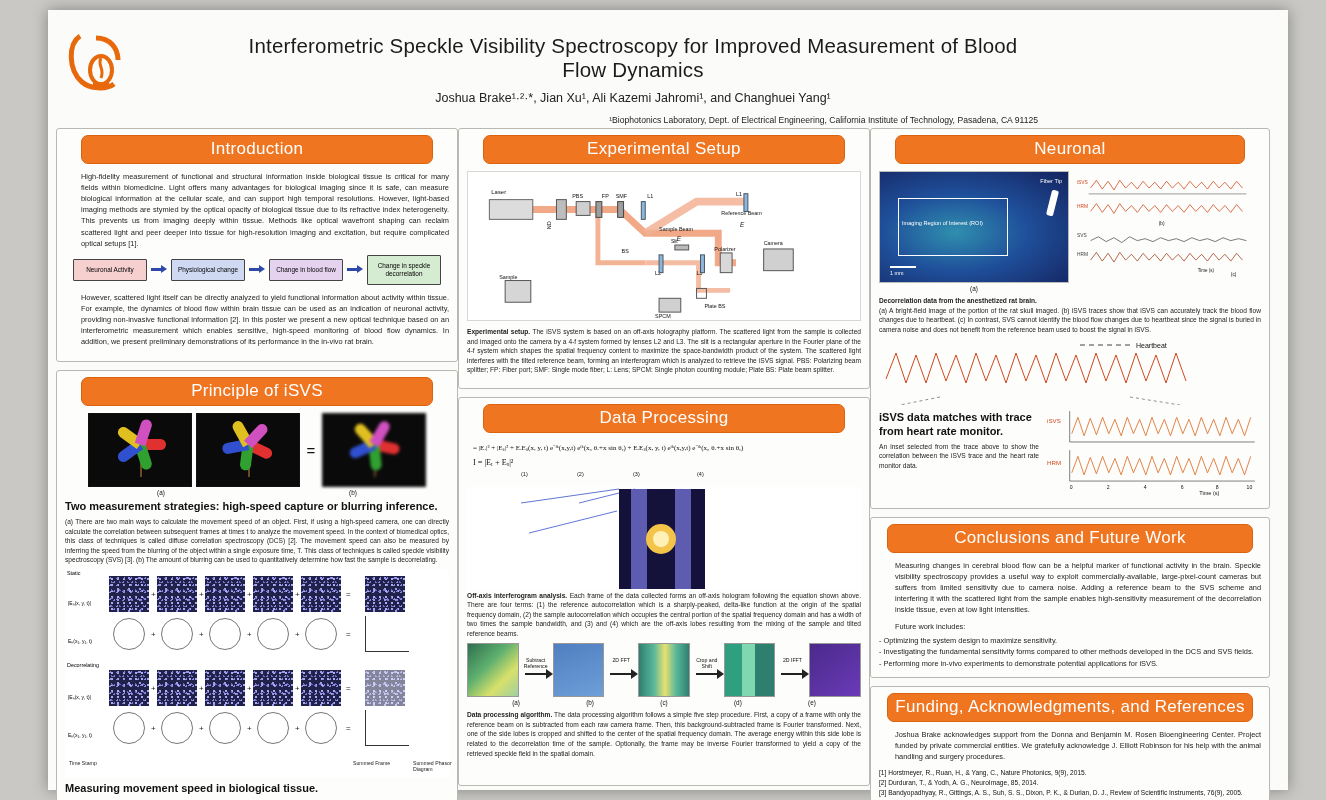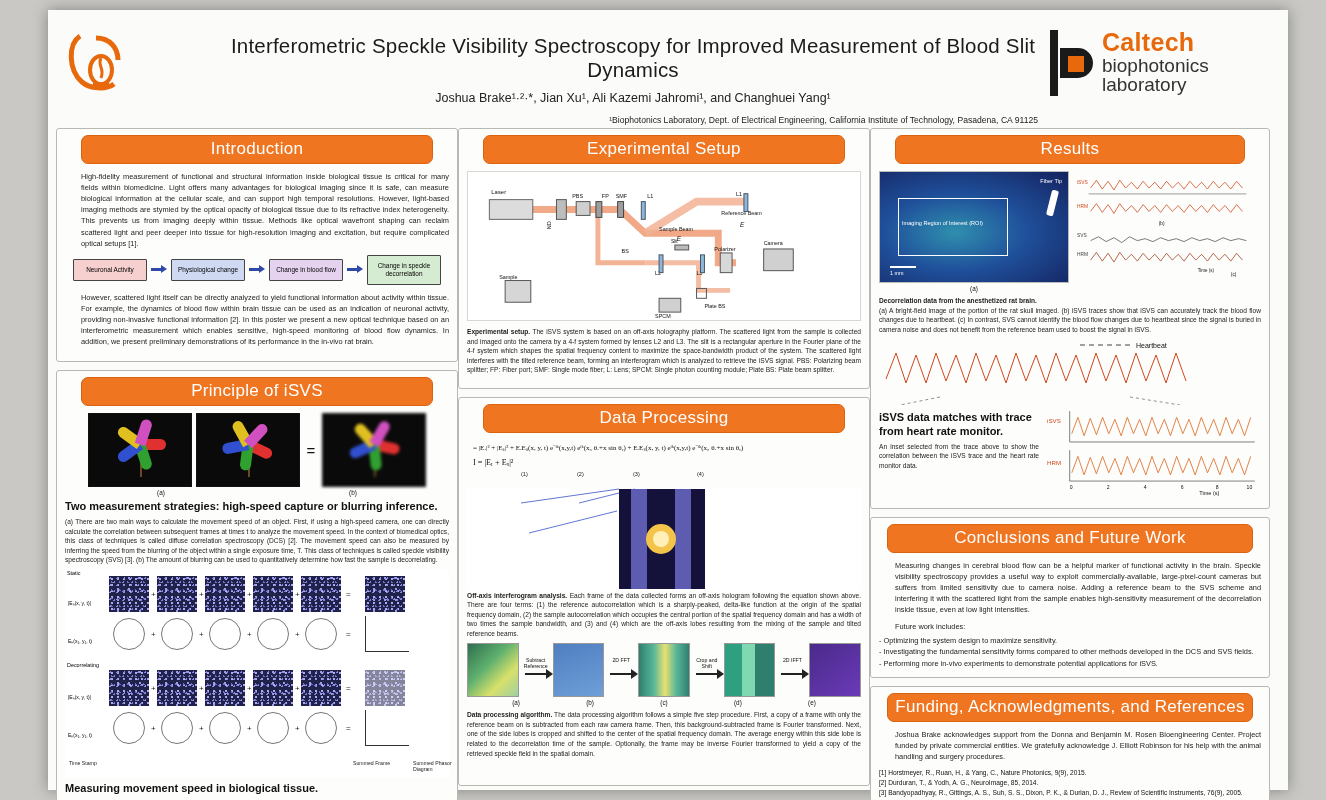--- a/index.html
+++ b/index.html
@@ -113,39 +113,27 @@
 
     <svg class="cit-logo" viewBox="0 0 70 66">
       <path d="M14 6 C2 14, 2 40, 16 52 C24 59, 40 60, 48 54" stroke="#e8690b" stroke-width="5" fill="none"></path>
       <path d="M30 8 C44 8, 52 18, 52 30" stroke="#e8690b" stroke-width="5" fill="none"></path>
       <ellipse cx="35" cy="40" rx="11" ry="14" fill="none" stroke="#e8690b" stroke-width="4"></ellipse>
       <path d="M35 28 C31 36, 39 38, 35 48" stroke="#e8690b" stroke-width="3" fill="none"></path>
       <rect x="27" y="52" width="16" height="4" fill="#e8690b"></rect>
     </svg>
 
     <div class="title-wrap">
-      <div class="ptitle">Interferometric Speckle Visibility Spectroscopy for Improved Measurement of Blood Slit Dynamics</div>
+      <div class="ptitle">Interferometric Speckle Visibility Spectroscopy for Improved Measurement of Blood Flow Dynamics</div>
       <div class="pauthors">Joshua Brake¹·²·*,  Jian Xu¹,  Ali Kazemi Jahromi¹, and Changhuei Yang¹</div>
       <div class="paffil">¹Biophotonics Laboratory, Dept. of Electrical Engineering, California Institute of Technology, Pasadena, CA 91125</div>
       <div class="paffil">²Future Address: Dept. of Engineering, Harvey Mudd College, Claremont, CA 91711</div>
       <div class="pemail">*jbrake@caltech.edu</div>
     </div>
 
-    <div class="caltech-logo">
-      <svg class="ct-mark" viewBox="0 0 46 66">
-        <rect x="2" y="0" width="8" height="66" fill="#1a1a1a"></rect>
-        <path d="M12 18 h18 a13 13 0 0 1 0 30 h-18 z" fill="#1a1a1a"></path>
-        <rect x="20" y="26" width="16" height="16" fill="#e8690b"></rect>
-      </svg>
-      <div class="ct-text">
-        <div class="l1">Caltech</div>
-        <div class="l2">biophotonics</div>
-        <div class="l3">laboratory</div>
-      </div>
-    </div>
   </div>
 
   <div class="cols">
 
     <div class="col col-l">
 
       <div class="panel">
         <div class="sechead">Introduction</div>
         <p class="body">High-fidelity measurement of functional and structural information inside biological tissue is critical for many fields within biomedicine. Light offers many advantages for biological imaging since it is safe, can measure biological information at the cellular scale, and can support high temporal resolutions. However, light-based imaging methods are stymied by the optical opacity of biological tissue due to its refractive index heterogeneity. This prevents us from imaging deeply within tissue. Methods like optical wavefront shaping can reclaim scattered light and peer deeper into tissue for high-resolution imaging and excitation, but require complicated optical setups [1].</p>
         <div class="flow">
@@ -387,21 +375,21 @@
           <span class="ftag">(e)</span>
         </div>
 
         <p class="cap" style="margin-top:4px"><b>Data processing algorithm.</b> <span>The data processing algorithm follows a simple five step procedure. First, a copy of a frame with only the reference beam on is subtracted from each raw camera frame. Then, this background-subtracted frame is Fourier transformed. Next, one of the side lobes is cropped and shifted to the center of the spatial frequency domain. The average energy within this side lobe is related to the decorrelation time of the sample. Optionally, the frame may be inverse Fourier transformed to yield a copy of the retrieved speckle field in the spatial domain.</span></p>
       </div>
     </div>
 
     <div class="col col-r">
 
       <div class="panel" style="flex:1;">
-        <div class="sechead">Results</div>
+        <div class="sechead">Neuronal</div>
 
         <div style="display:flex;gap:6px;align-items:flex-start;">
           <div>
             <div class="ratimg" style="background:radial-gradient(ellipse at 40% 55%, #2f8fae 0%, #1f4f9a 45%, #14225e 100%);">
               <div style="position:absolute;left:18px;top:26px;width:110px;height:58px;border:1.5px solid #fff;"></div>
               <div style="position:absolute;left:22px;top:48px;color:#fff;font-size:5.6px">Imaging Region of Interest (ROI)</div>
               <div style="position:absolute;right:6px;top:6px;color:#fff;font-size:5.6px">Fiber Tip</div>
               <div style="position:absolute;right:12px;top:18px;width:7px;height:26px;background:#fff;transform:rotate(14deg);border-radius:2px"></div>
               <div style="position:absolute;left:10px;bottom:6px;color:#fff;font-size:5.4px">1 mm</div>
               <div style="position:absolute;left:10px;bottom:14px;width:26px;height:2px;background:#fff"></div>

